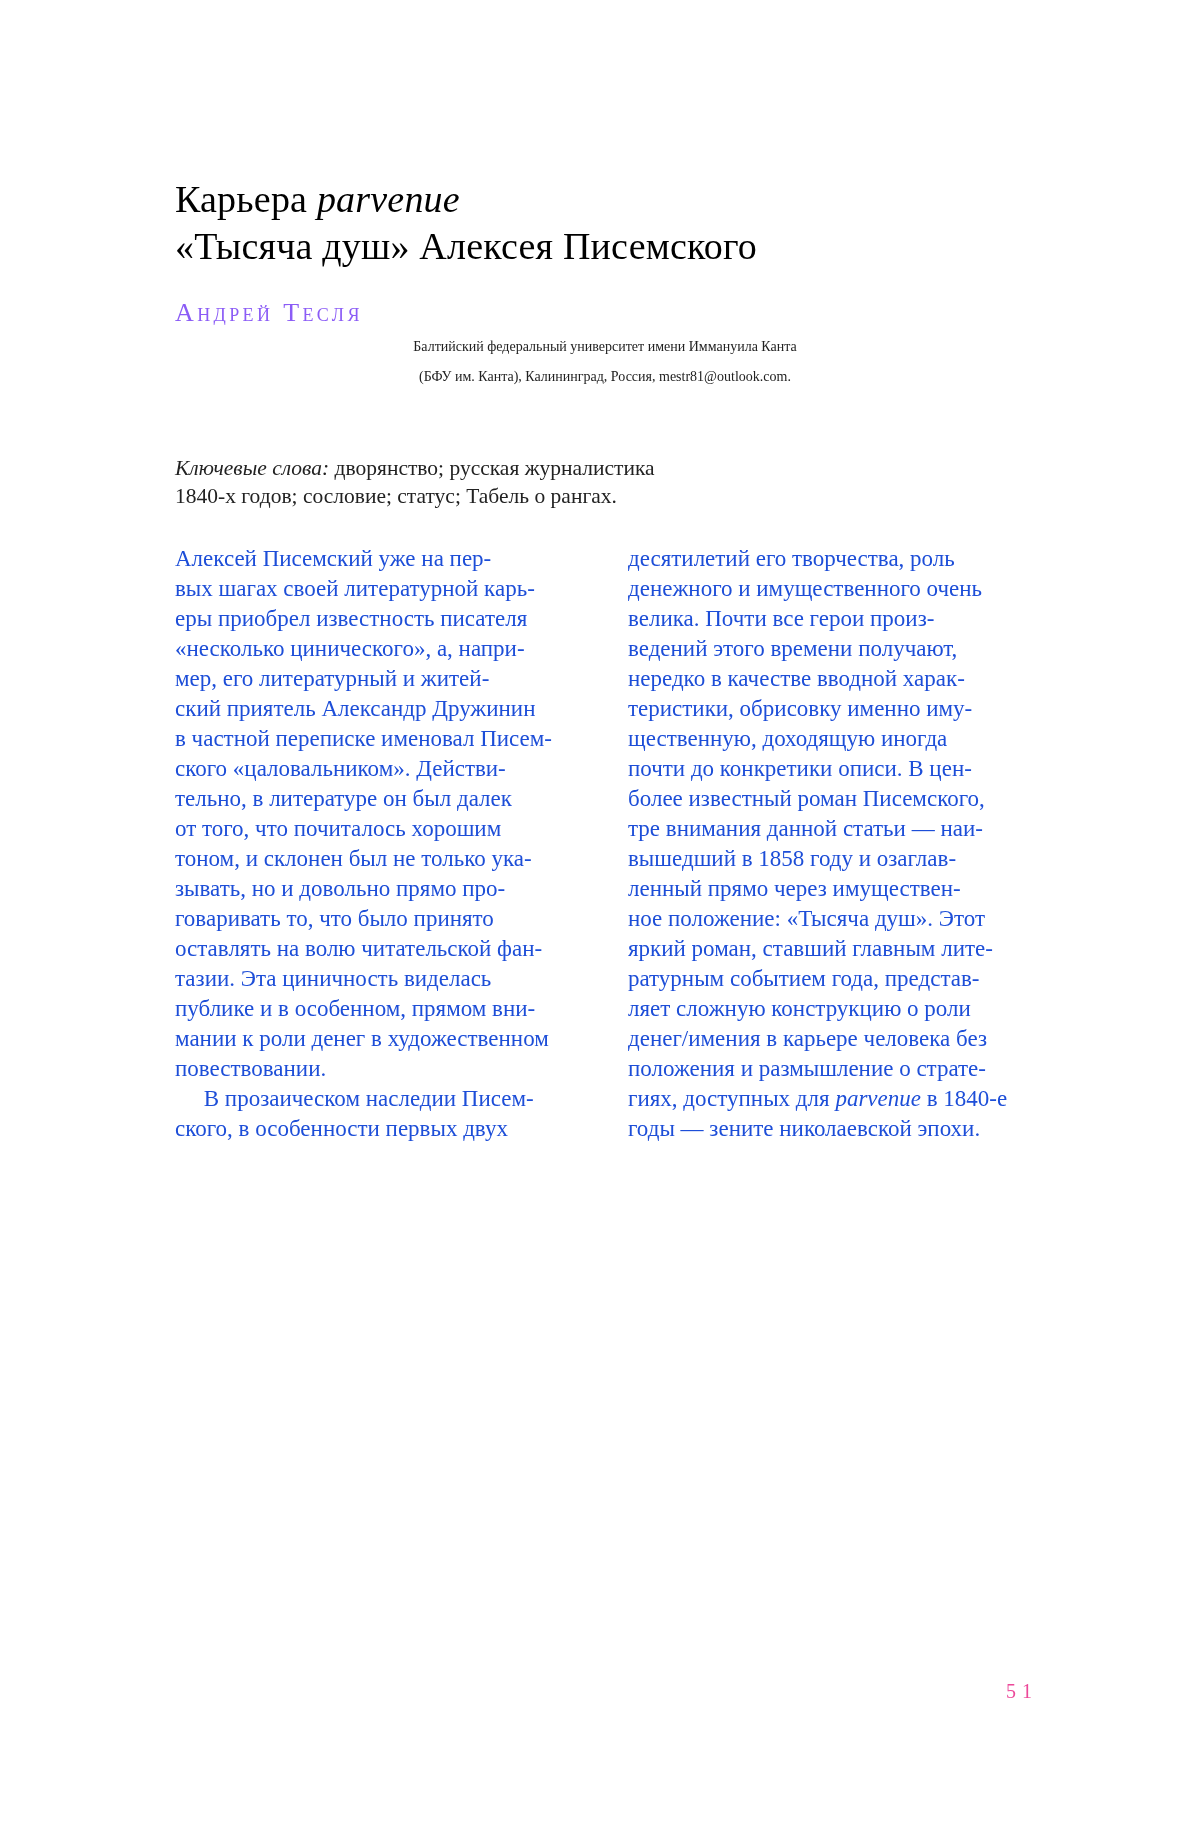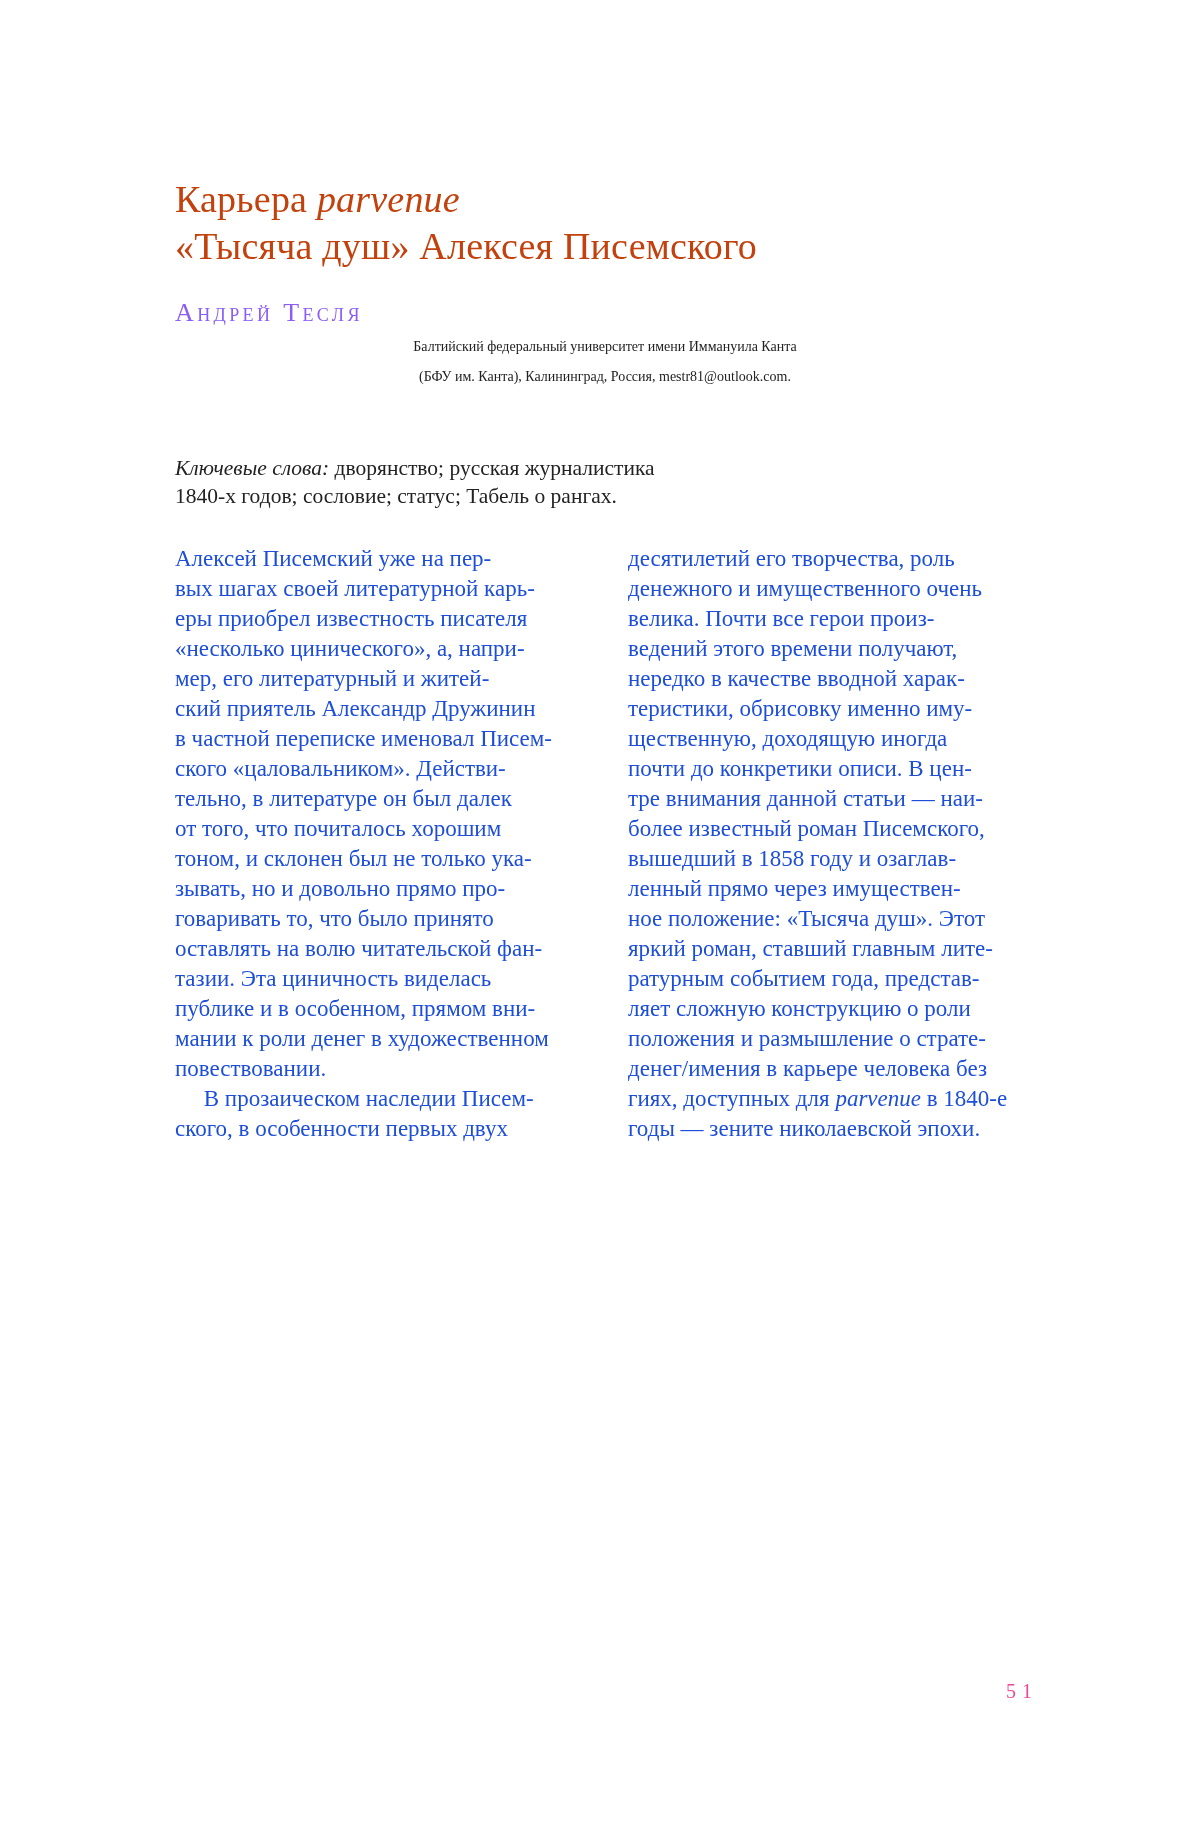--- a/index.html
+++ b/index.html
@@ -20,21 +20,21 @@
     position: absolute;
     left: 175px;
     top: 0;
     width: 860px;
     padding-top: 176px;
   }
   .title {
     font-size: 38px;
     line-height: 47px;
     font-weight: 400;
-    color: #c2410c;
+    color: #000000;
     letter-spacing: 0.2px;
   }
   .title .line i { font-style: italic; }
   .author {
     margin-top: 26px;
     font-size: 26px;
     line-height: 33px;
     font-variant: small-caps;
     letter-spacing: 0.13em;
     color: #8b5cf6;
@@ -124,30 +124,30 @@
         </div>
       <div class="bodycol right">
           <div class="line"><span>десятилетий его творчества, роль</span></div>
           <div class="line"><span>денежного и имущественного очень</span></div>
           <div class="line"><span>велика. Почти все герои произ-</span></div>
           <div class="line"><span>ведений этого времени получают,</span></div>
           <div class="line"><span>нередко в качестве вводной харак-</span></div>
           <div class="line"><span>теристики, обрисовку именно иму-</span></div>
           <div class="line"><span>щественную, доходящую иногда</span></div>
           <div class="line"><span>почти до конкретики описи. В цен-</span></div>
+          <div class="line"><span>более известный роман Писемского,</span></div>
           <div class="line"><span>тре внимания данной статьи — наи-</span></div>
-          <div class="line"><span>более известный роман Писемского,</span></div>
           <div class="line"><span>вышедший в 1858 году и озаглав-</span></div>
           <div class="line"><span>ленный прямо через имуществен-</span></div>
           <div class="line"><span>ное положение: «Тысяча душ». Этот</span></div>
           <div class="line"><span>яркий роман, ставший главным лите-</span></div>
           <div class="line"><span>ратурным событием года, представ-</span></div>
           <div class="line"><span>ляет сложную конструкцию о роли</span></div>
+          <div class="line"><span>денег/имения в карьере человека без</span></div>
           <div class="line"><span>положения и размышление о страте-</span></div>
-          <div class="line"><span>денег/имения в карьере человека без</span></div>
           <div class="line"><span>гиях, доступных для </span><i>parvenue</i><span> в 1840-е</span></div>
           <div class="line"><span>годы — зените николаевской эпохи.</span></div>
         </div>
     </div>
 
   </div>
 
   <div class="page-number">51</div>
 </div>
 

